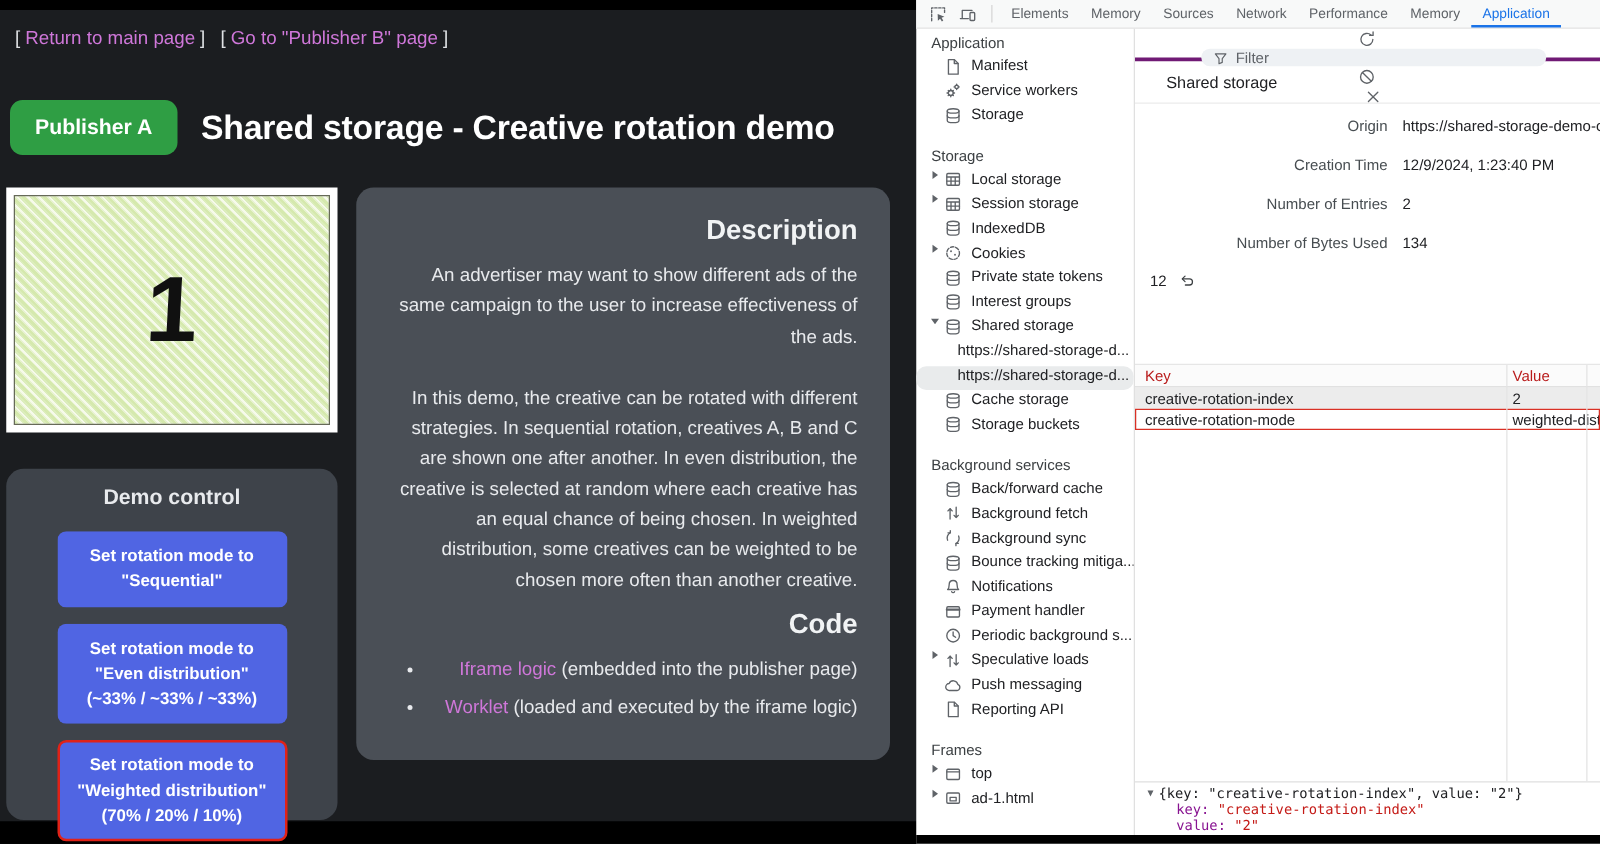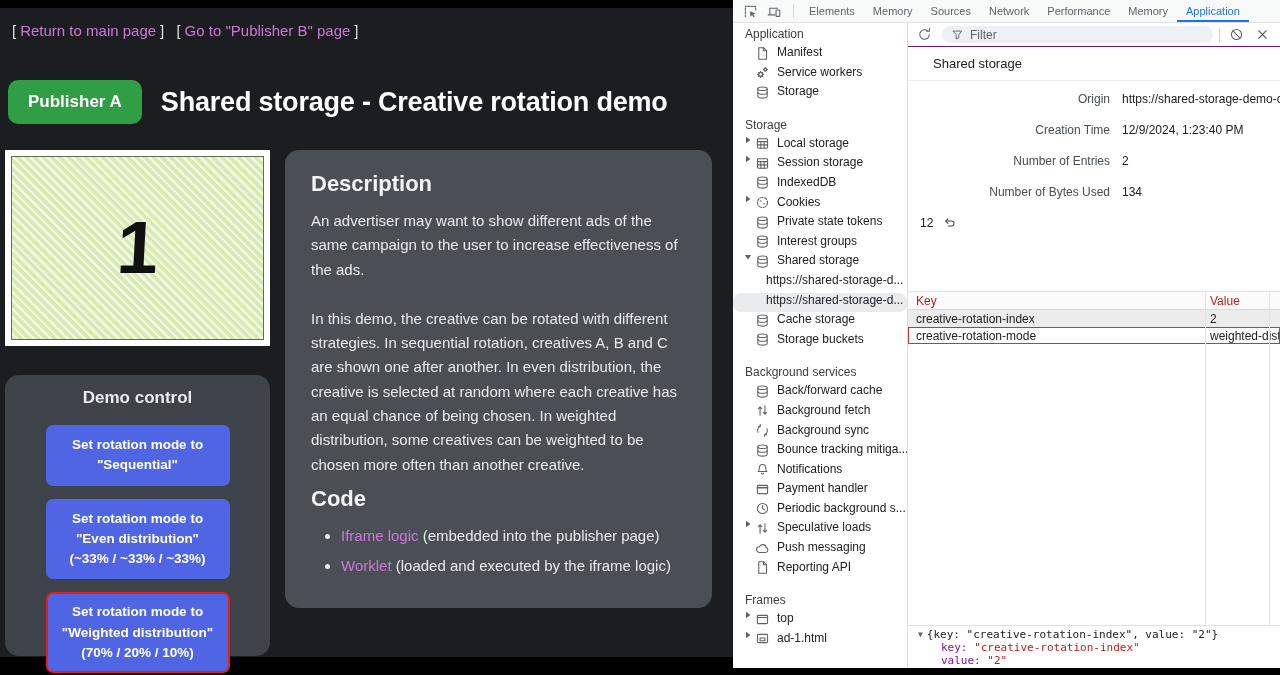--- a/index.html
+++ b/index.html
@@ -19,21 +19,21 @@
   .creative .inner{width:100%;height:100%;box-sizing:border-box;border:1.6px solid #666a58;
      background:repeating-linear-gradient(45deg,#d5e9ad 0 2px,#e7f2d0 2px 3px,#f6faeb 3px 4.5px,#dcedbc 4.5px 6px);
      display:flex;align-items:center;justify-content:center;}
   .creative .num{font-size:74px;font-weight:bold;color:#101010;transform:skew(-3deg);line-height:1;}
   .demo{position:absolute;top:367px;left:5px;width:265px;height:281px;background:#3e434a;border-radius:14px;box-sizing:border-box;padding:13px 0 0;}
   .demo-title{color:#e8eaed;font-size:17px;font-weight:bold;text-align:center;margin-bottom:17px;}
   .btn{width:184px;margin:0 auto 13px;background:#5065e3;color:#fff;border:2px solid transparent;border-radius:7px;
        font-size:13.5px;font-weight:bold;text-align:center;line-height:1.5;padding:8px 4px;box-sizing:border-box;cursor:pointer;}
   .btn.hl{border-color:#e02218;}
   .desc{position:absolute;top:142px;left:285px;width:427px;min-height:432px;background:#4a4f56;border-radius:14px;
-        box-sizing:border-box;padding:21px 26px 24px;}
+        box-sizing:border-box;padding:21px 26px 24px;text-align:right;}
   .desc h2{color:#f1f3f4;font-size:22px;font-weight:bold;margin:0 0 12px;}
   .desc p{color:#e8eaed;font-size:15px;line-height:1.62;margin:0 0 25px;}
   .desc p.last{margin-bottom:9px;}
   .desc ul{margin:10px 0 0;padding-left:30px;}
   .desc li{color:#e8eaed;font-size:15px;line-height:1.55;margin-bottom:7px;}
   .desc a{color:#cf77d9;text-decoration:none;cursor:pointer;}
 
   
   .right{position:relative;width:547px;height:675px;background:#fff;flex:none;color:#202124;font-size:12px;}
   .tabbar{height:22px;display:flex;align-items:center;background:#f8f9f9;border-bottom:1px solid #e4e4e4;padding-left:6px;}
@@ -44,21 +44,21 @@
   .dtbody{display:flex;height:646px;}
   .sidebar{width:175px;flex:none;border-right:1px solid #e0e0e0;overflow:hidden;box-sizing:border-box;}
   .sb-h{height:22px;line-height:22px;padding-left:12px;color:#3c4043;margin-top:10px;}
   .sb-h.first{margin-top:0;}
   .sb-i{height:19.6px;display:flex;align-items:flex-start;padding-left:8px;color:#202124;cursor:pointer;white-space:nowrap;overflow:hidden;}
   .sb-i .exp{width:14px;flex:none;display:flex;justify-content:center;align-items:center;}
   .sb-i .ic{width:16px;height:16px;flex:none;margin-right:6px;display:flex;align-items:center;color:#5f6368;}
   .sb-i.child{padding-left:33px;}
   .sb-i.sel{background:#e9ebec;border-radius:8px;}
   .main{flex:1;position:relative;overflow:hidden;}
-  .toolbar{height:23px;display:flex;align-items:center;border-bottom:1px solid #701a75;padding:0 9px;}
+  .toolbar{height:23px;display:flex;align-items:center;border-bottom:3px solid #701a75;padding:0 9px;flex-direction:column;}
   .t-ic{width:16px;height:16px;color:#5f6368;display:flex;align-items:center;cursor:pointer;flex:none;}
   .filter{width:258px;height:17px;border-radius:9px;background:#eef1f4;display:flex;align-items:center;
           padding:0 9px;margin-left:9px;color:#5f6368;gap:6px;}
   .t-sep{width:1px;height:14px;background:#cfcfcf;margin:0 9px 0 6px;}
   .sec-title{height:33px;line-height:34px;padding-left:25px;font-size:13px;color:#202124;border-bottom:1px solid #ececec;}
   .meta{padding-top:2px;}
   .md-row{height:31px;display:flex;align-items:center;}
   .md-label{width:202px;flex:none;display:flex;justify-content:flex-end;align-items:center;gap:4px;color:#474d51;text-align:right;}
   .md-value{margin-left:12px;color:#202124;white-space:nowrap;display:flex;align-items:center;gap:9px;overflow:hidden;}
   .m-ic{width:14px;height:14px;color:#5f6368;display:flex;align-items:center;flex:none;}

